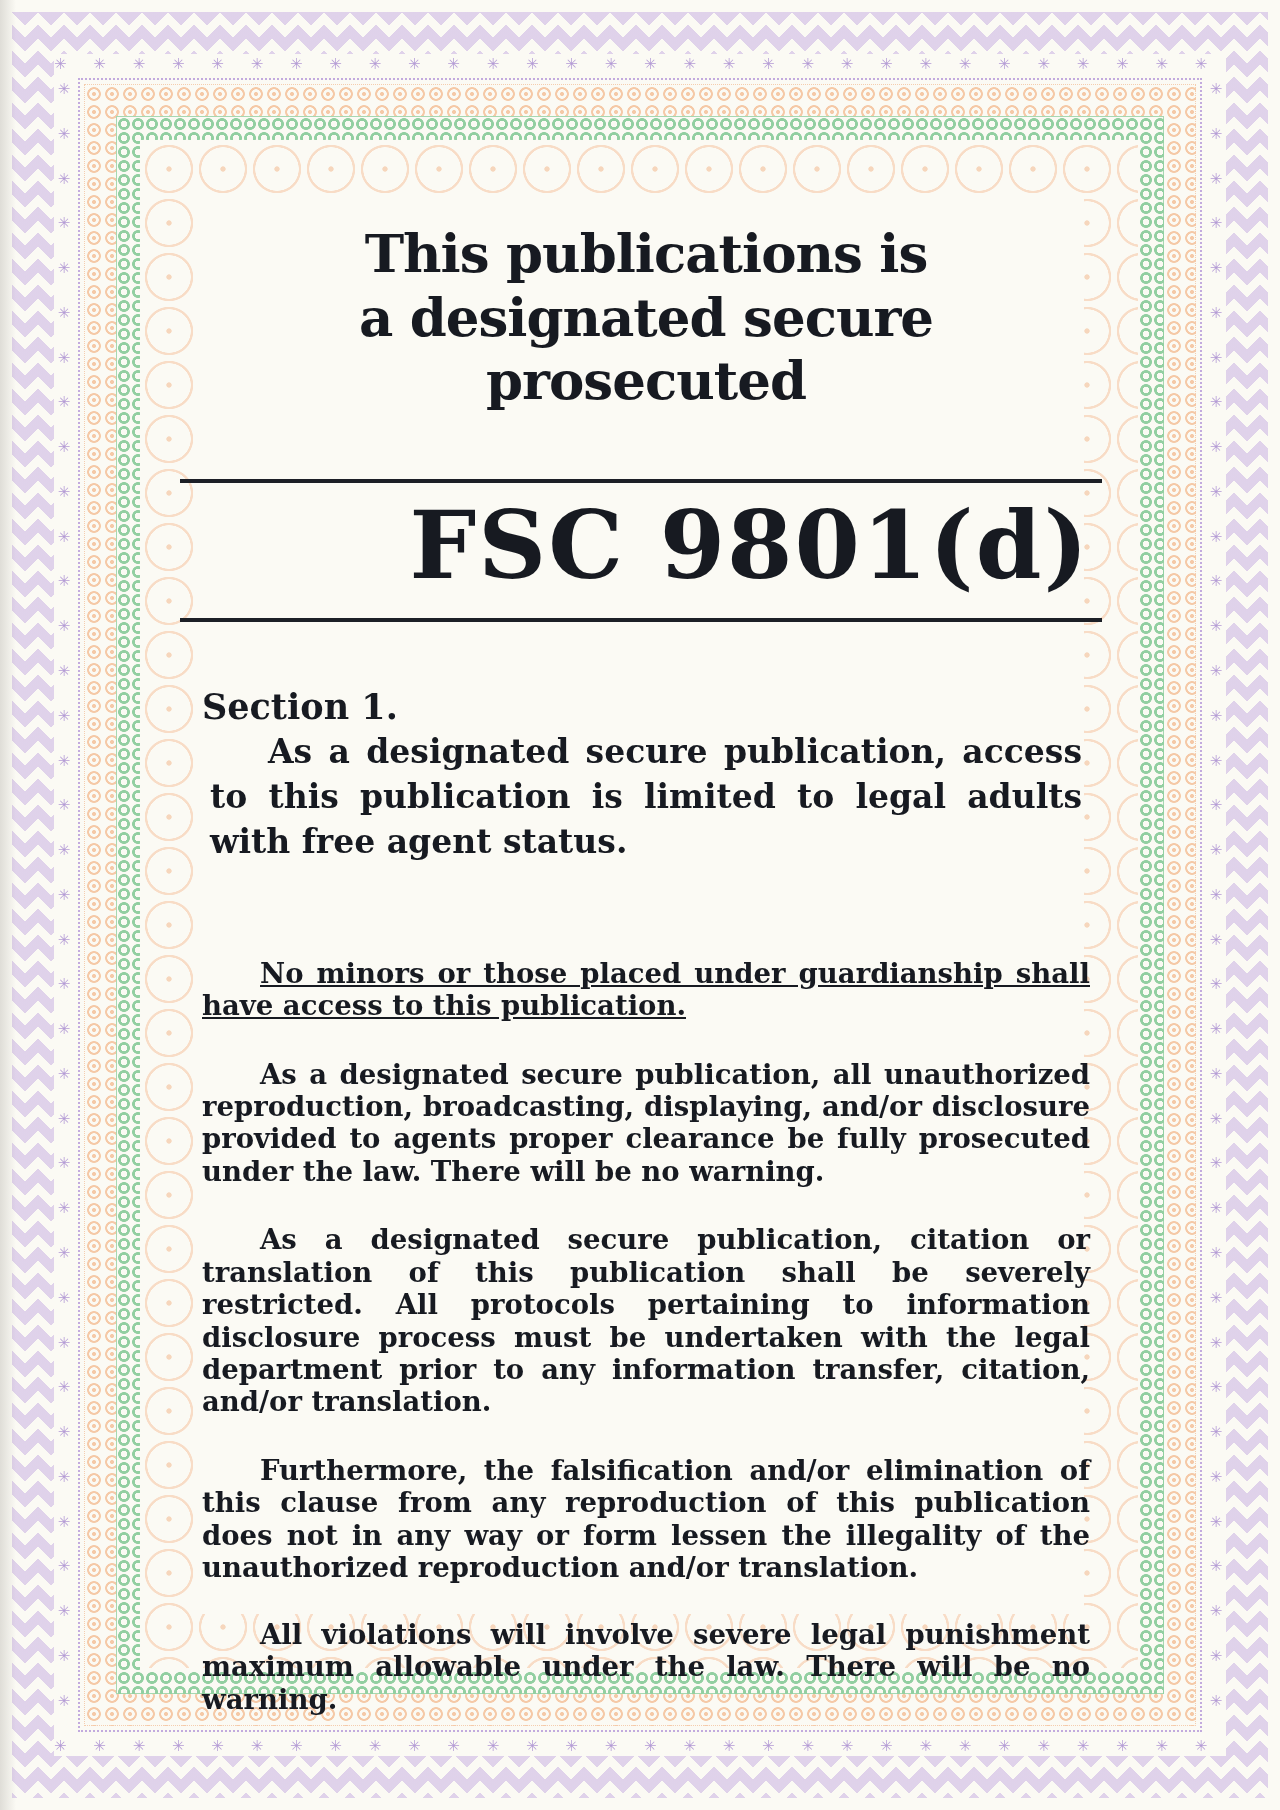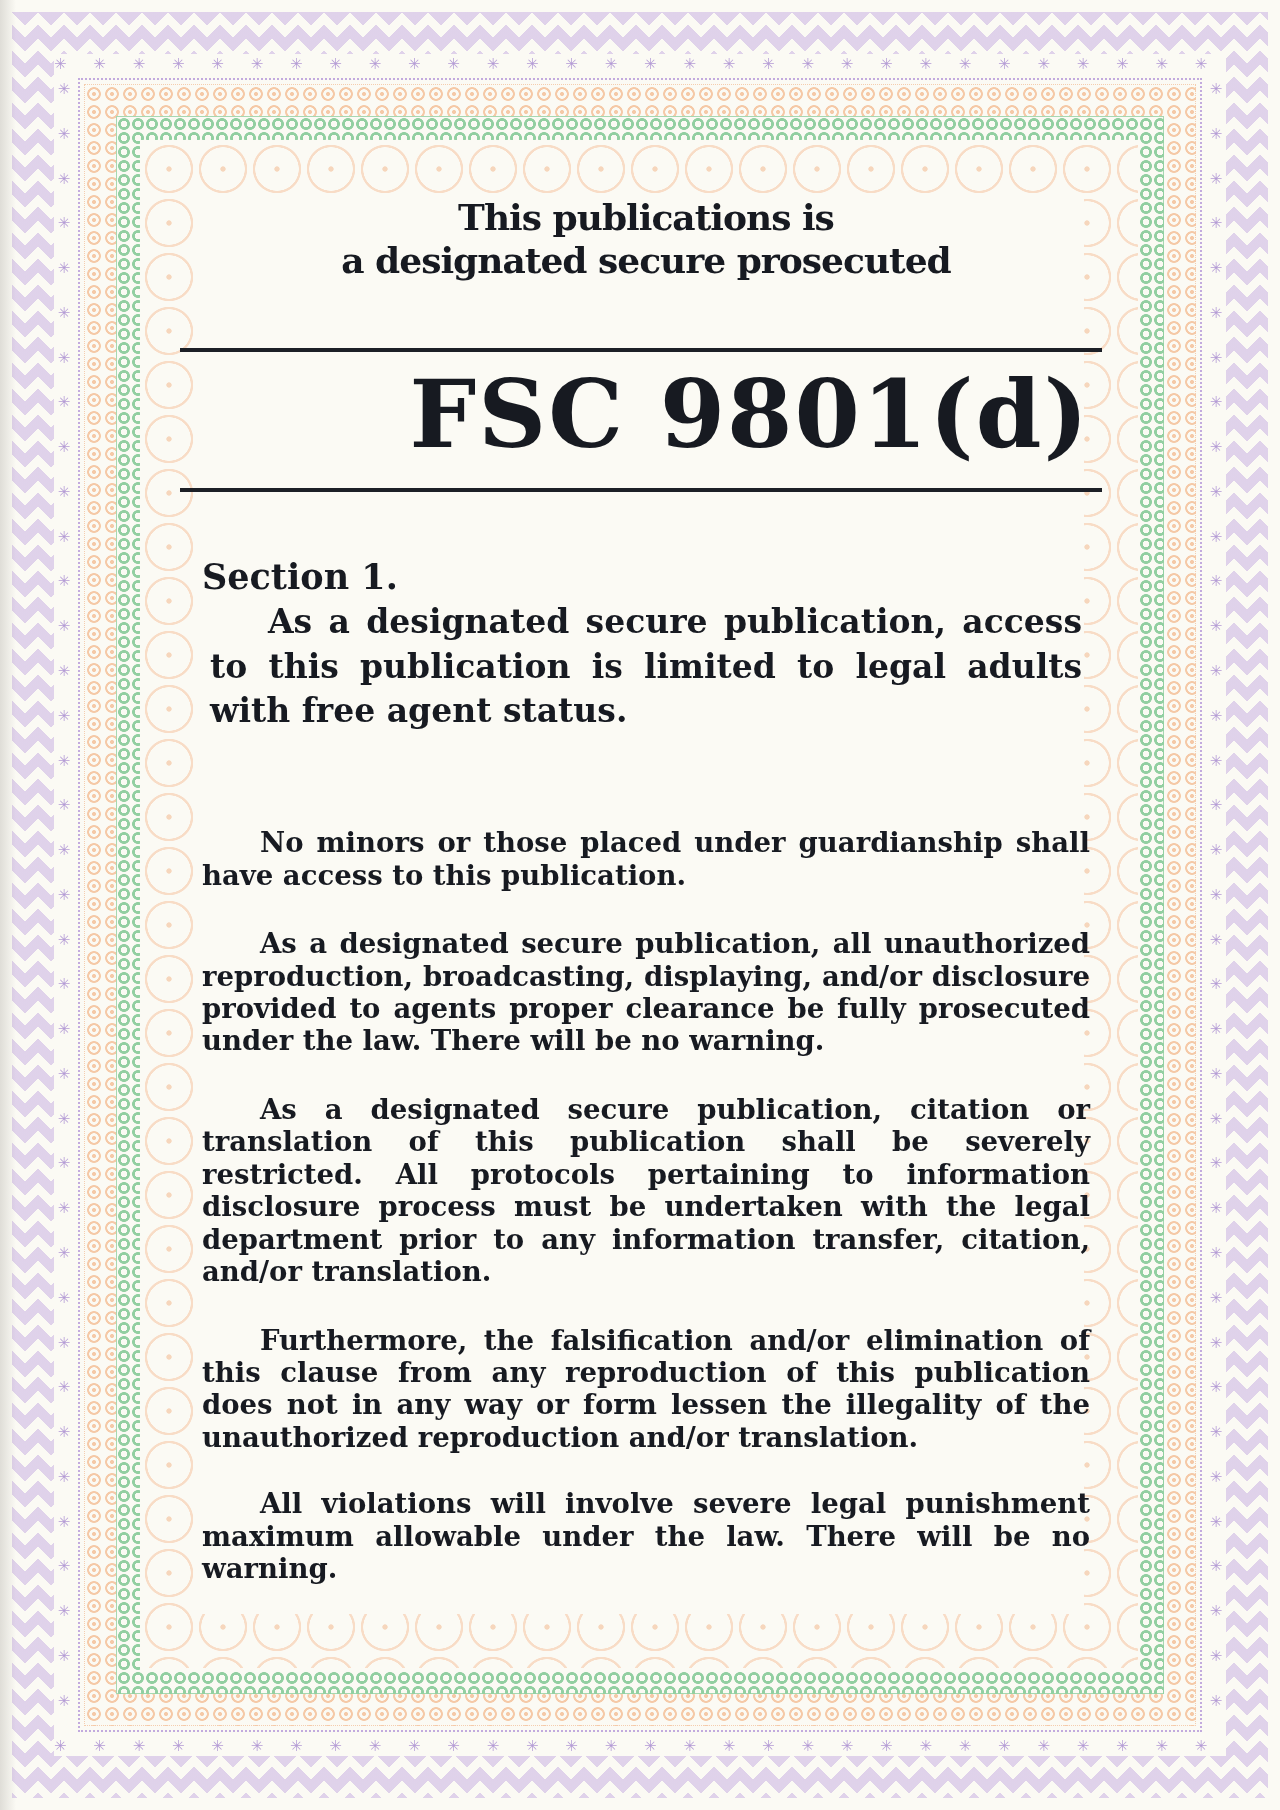--- a/index.html
+++ b/index.html
@@ -80,23 +80,24 @@
       radial-gradient(circle at 27px 27px,#f6d6bc 2.3px,rgba(0,0,0,0) 3px),
       radial-gradient(circle at 27px 27px,rgba(0,0,0,0) 21.5px,var(--peach-faint) 22px,var(--peach-faint) 23.8px,rgba(0,0,0,0) 24.5px);
     background-size:54px 54px;
   }
   
   .content{
     position:absolute;left:202px;right:190px;top:196px;bottom:196px;
     z-index:20;
   }
   .title{
+    margin-top:26px;
     text-align:center;
     font-weight:700;
-    font-size:36px;line-height:1.2;
+    font-size:53px;line-height:1.2;
     letter-spacing:-1px;
   }
   .rule{height:4px;background:#1c1f26;margin-left:-22px;margin-right:-12px;}
   .rule1{margin-top:66px;}
   .rule2{margin-top:20px;}
   .code{
     margin-top:10px;
     text-align:right;font-weight:700;
     font-size:94px;line-height:1.12;letter-spacing:2px;
   }
@@ -107,21 +108,21 @@
   .intro{
     margin:2px 8px 0;
     font-weight:700;font-size:33px;line-height:1.36;
     text-indent:58px;text-align:justify;
   }
   .body{
     font-weight:700;font-size:27.5px;line-height:1.18;
     text-indent:58px;text-align:justify;
     margin:36px 0 0;
   }
-  .p1{margin-top:92px;}
+  .p1{margin-top:92px;text-decoration:underline;}
   .p5{margin-top:34px;}
 </style>
 </head>
 <body>
 
 <div class="page">
 
   <div class="layer zz"></div>
   <div class="layer cover c1"></div>
   <div class="stars stars-top"></div>

